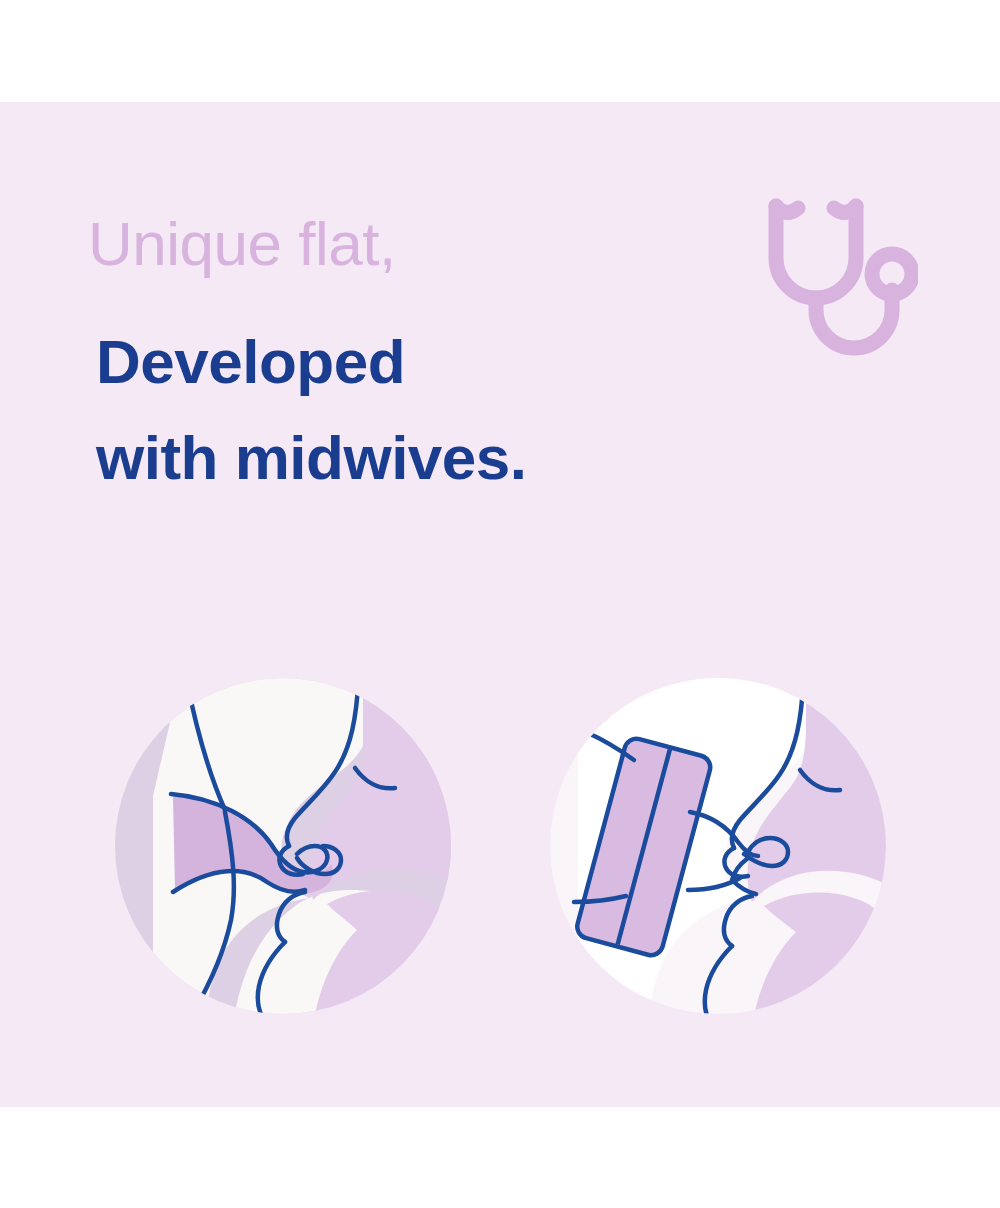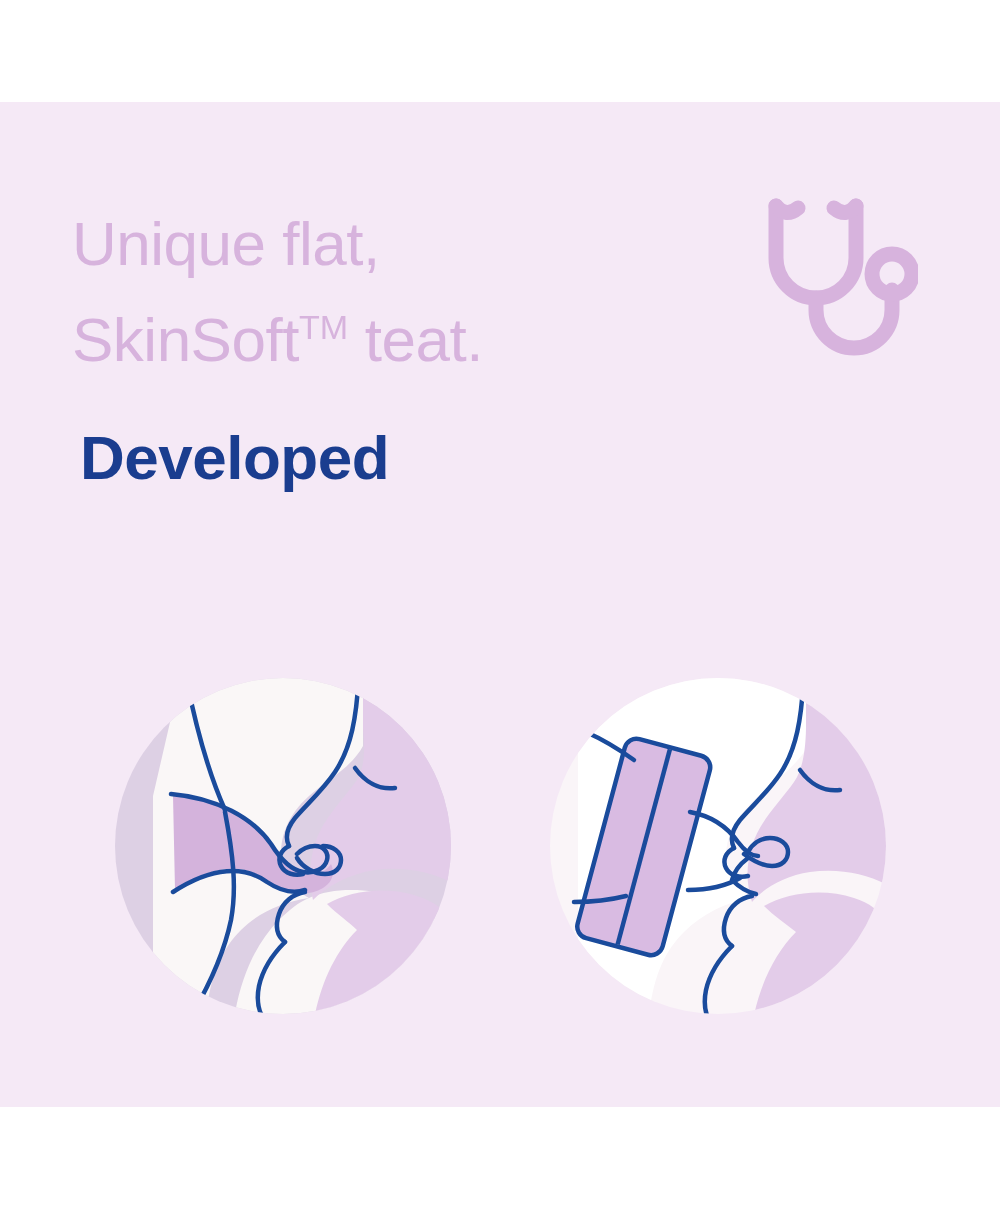--- a/index.html
+++ b/index.html
@@ -14,21 +14,21 @@
 
   .panel{
     position:absolute;
     left:0;top:102px;
     width:1000px;height:1005px;
     background:#f5e9f6;
   }
 
   .headline-block{
     position:absolute;
-    left:72px;
+    left:88px;
     top:196px;
     width:700px;
   }
   .hl-muted{
     color:#d7b3dd;
     font-size:62px;
     line-height:96px;
     font-weight:400;
     letter-spacing:-0.5px;
     white-space:pre;
@@ -71,23 +71,23 @@
 </style>
 </head>
 <body>
 
 <div id="stage">
 
   <div class="panel"></div>
 
   <div class="headline-block">
     <div class="hl-muted">Unique flat,</div>
-    <div class="hl-muted"><span>SkinSoft</span><sup>TM</sup><span> teat.</span></div>
     <div class="hl-strong-wrap">
       <div class="hl-strong">Developed</div>
+      <div class="hl-strong">with midwives.</div>
     </div>
   </div>
 
   <div class="stetho">
     <svg viewBox="0 0 160 180" width="160" height="180" aria-hidden="true">
       <g fill="none" stroke="#d7b3dd" stroke-width="15" stroke-linecap="round" stroke-linejoin="round">
         <path d="M18 20 L18 72 A40 40 0 0 0 98 72 L98 20"></path>
         <path d="M18 20 q10 12 22 2"></path>
         <path d="M98 20 q-10 12 -22 2"></path>
         <path d="M58 112 L58 124 A38 38 0 0 0 134 124 L134 104"></path>

